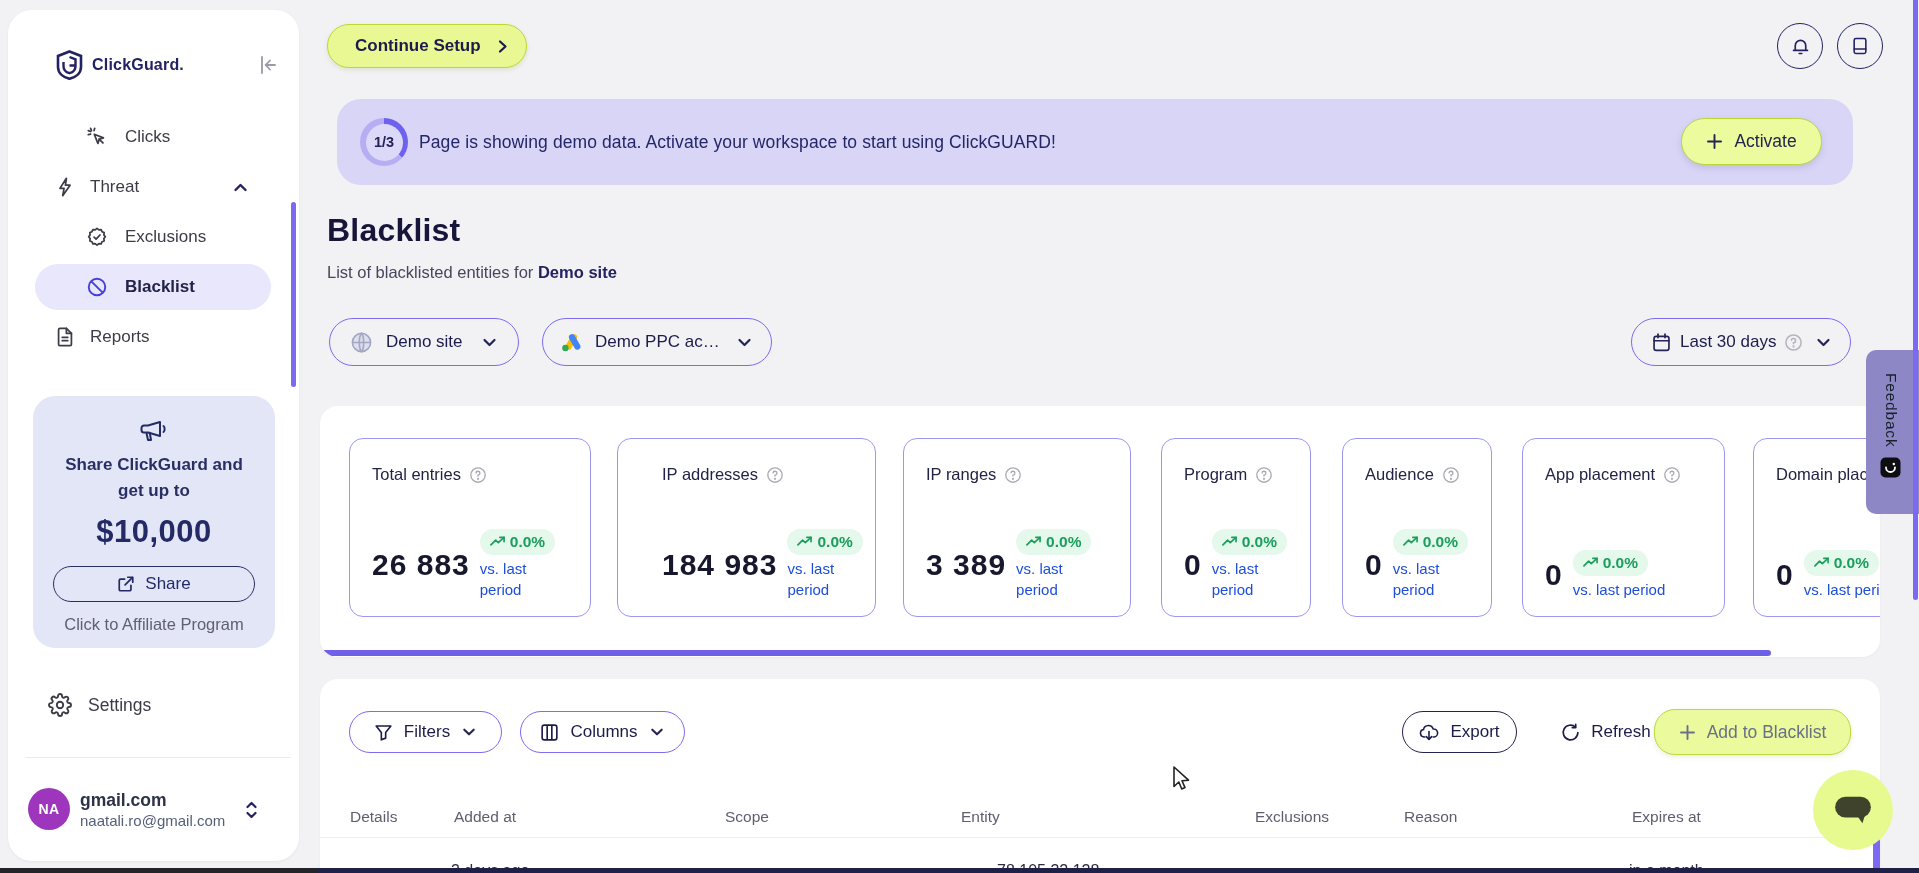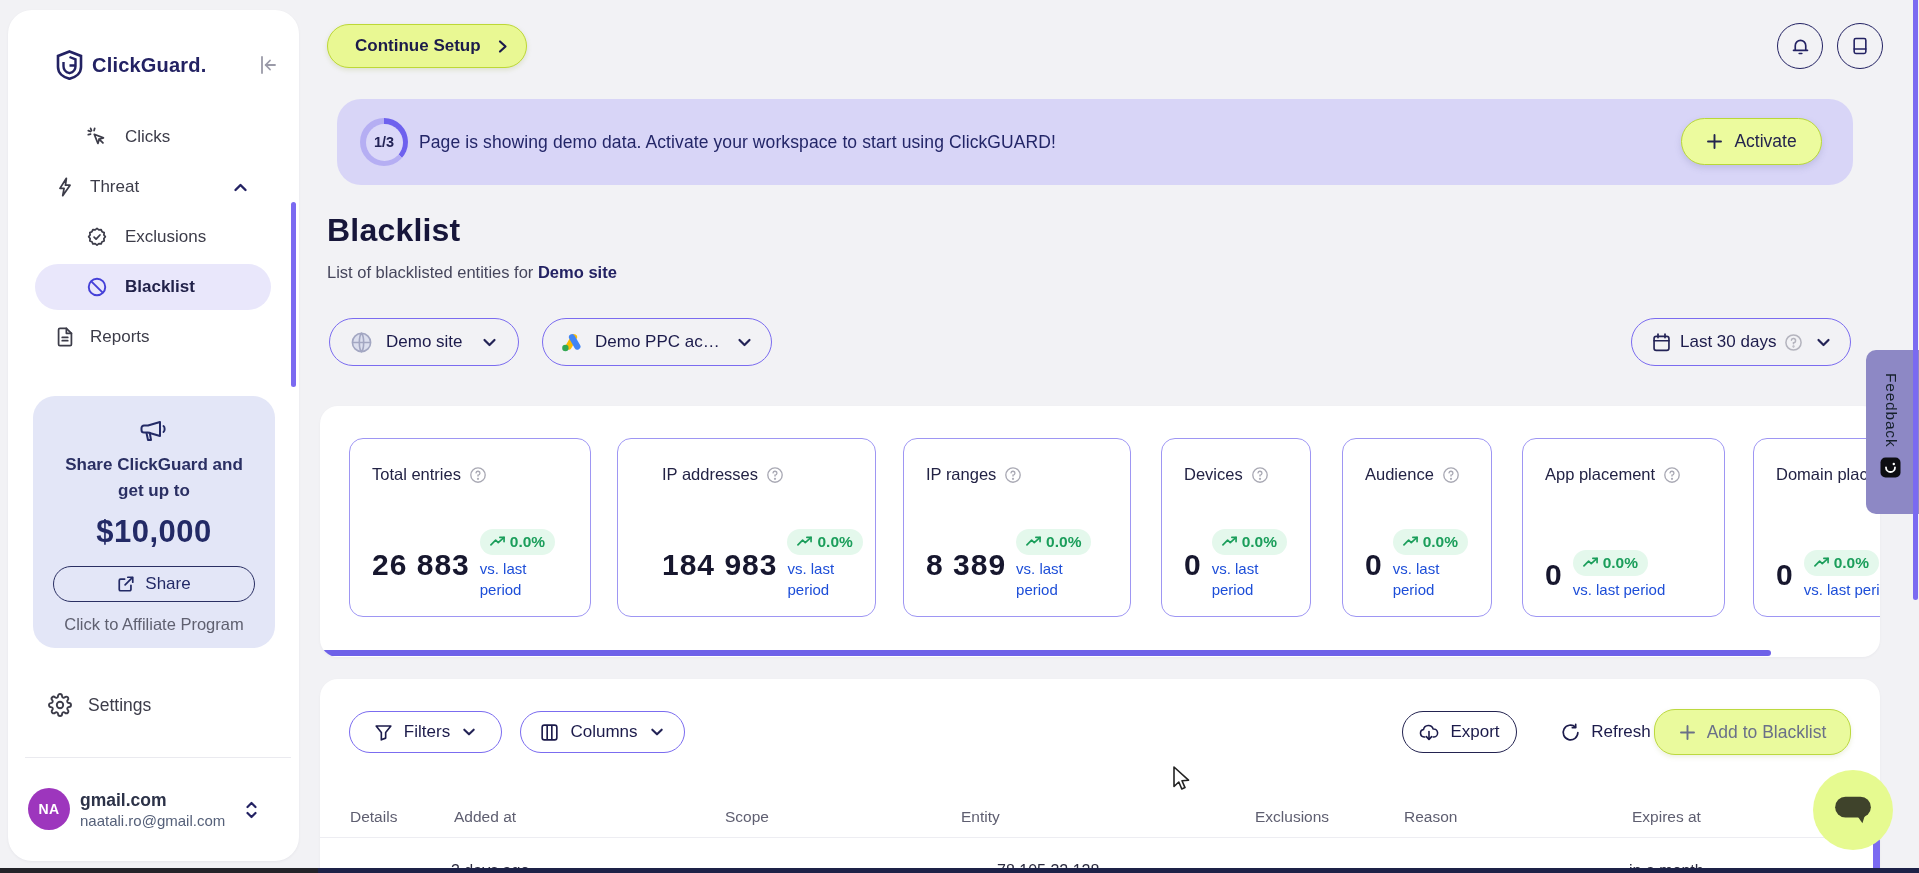--- a/index.html
+++ b/index.html
@@ -12,21 +12,21 @@
   }
   svg { display:block; }
 
   
   .sidebar {
     position:absolute; left:8px; top:10px; width:291px; height:851px;
     background:#ffffff; border-radius:24px;
     box-shadow:0 1px 3px rgba(25,25,60,.05);
   }
   .logo-row { position:absolute; left:48px; top:40px; display:flex; align-items:center; gap:9px; }
-  .logo-text { font-size:20px; font-weight:bold; color:#232263; letter-spacing:.2px; }
+  .logo-text { font-size:16px; font-weight:bold; color:#232263; letter-spacing:.2px; }
   .collapse-btn { position:absolute; right:20px; top:44px; color:#9a9aa8; cursor:pointer; }
   .nav { position:absolute; left:0; top:102px; width:100%; }
   .nav-item { position:relative; height:50px; display:flex; align-items:center; font-size:17px; color:#3c3c49; cursor:pointer; }
   .nav-item .ni-icon { position:absolute; color:#3c3c49; }
   .nav-item .ni-label { position:absolute; }
   .nav-item.lvl1 .ni-icon { left:46px; }
   .nav-item.lvl1 .ni-label { left:82px; }
   .nav-item.lvl2 .ni-icon { left:78px; }
   .nav-item.lvl2 .ni-label { left:117px; }
   .nav-item .ni-chevron { position:absolute; right:50px; color:#232263; }
@@ -484,39 +484,39 @@
         <span>IP ranges</span>
       <span class="help">
           <svg width="18" height="18" viewBox="0 0 20 20" fill="none" stroke="currentColor" stroke-width="1.5">
             <circle cx="10" cy="10" r="8"></circle>
             <path d="M7.8 7.6 A2.2 2.2 0 1 1 10 10.2 V11.2" stroke-linecap="round"></path>
             <circle cx="10" cy="14.2" r="0.5" fill="currentColor"></circle>
           </svg>
         </span>
     </div>
     <div class="stat-bottom">
-      <span class="stat-value">8 389</span>
+      <span class="stat-value">3 389</span>
       <span class="stat-right">
         <span class="badge">
           <span>
               <svg width="15" height="12" viewBox="0 0 16 12" fill="none" stroke="currentColor" stroke-width="1.8" stroke-linecap="round" stroke-linejoin="round">
                 <path d="M1 9 L6 4 L8.8 6.6 L15 1"></path>
                 <path d="M10.5 1 H15 V5.5"></path>
               </svg>
             </span>
           <span>0.0%</span>
         </span>
         <span class="stat-caption">vs. last period</span>
       </span>
     </div>
   </div>
 
   <div class="stat-card" style="left:841px; width:150px;">
     <div class="stat-head">
-        <span>Devices</span>
+        <span>Program</span>
       <span class="help">
           <svg width="18" height="18" viewBox="0 0 20 20" fill="none" stroke="currentColor" stroke-width="1.5">
             <circle cx="10" cy="10" r="8"></circle>
             <path d="M7.8 7.6 A2.2 2.2 0 1 1 10 10.2 V11.2" stroke-linecap="round"></path>
             <circle cx="10" cy="14.2" r="0.5" fill="currentColor"></circle>
           </svg>
         </span>
     </div>
     <div class="stat-bottom">
       <span class="stat-value">0</span>

